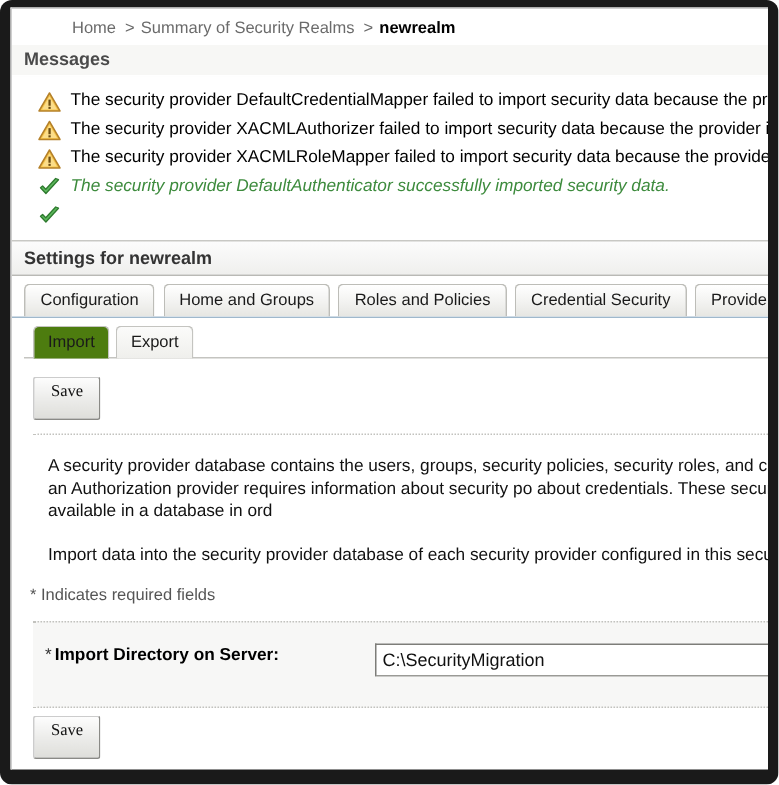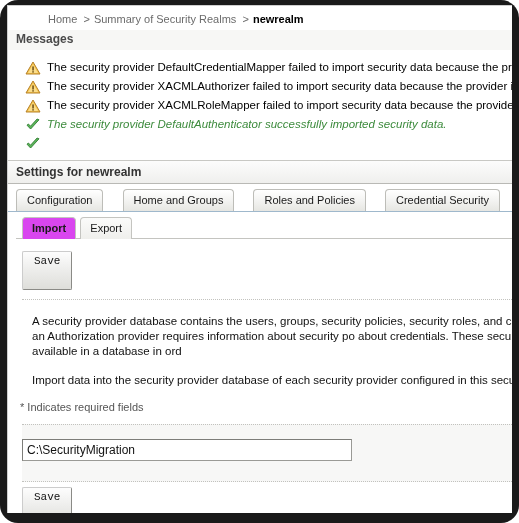--- a/index.html
+++ b/index.html
@@ -15,21 +15,21 @@
     -webkit-font-smoothing: none;
   }
 
   
   #screenshot {
     position: relative;
     width: 519px;
     height: 523px;
     box-sizing: border-box;
     background: #1a1a1a;
-    border-radius: 18px;
+    border-radius: 8px;
     overflow: hidden;
   }
   .frame-inner {
     position: absolute;
     left: 7px;
     top: 5px;
     width: 505px;
     height: 508px;
     background: #ffffff;
     overflow: hidden;
@@ -120,21 +120,21 @@
   .tabstrip::after {
     content: "";
     position: absolute;
     left: 0; right: 0; bottom: 0;
     height: 1px;
     background: #9fb8cc;
   }
   .tab {
     display: inline-block;
     position: relative;
-    margin-right: 16px;
+    margin-right: 2px;
     padding: 4px 10px 4px 10px;
     font-size: 11px;
     color: #1a1a1a;
     background: linear-gradient(to bottom, #ffffff 0%, #f2f2f0 55%, #e6e6e2 100%);
     border: 1px solid #bdbdb8;
     border-bottom: none;
     border-radius: 4px 4px 0 0;
     line-height: 13px;
     vertical-align: bottom;
     z-index: 1;
@@ -163,35 +163,35 @@
     color: #1a1a1a;
     background: linear-gradient(to bottom, #fbfbfa 0%, #efefec 100%);
     border: 1px solid #c4c4c0;
     border-bottom: none;
     border-radius: 4px 4px 0 0;
     line-height: 13px;
     vertical-align: bottom;
     z-index: 1;
   }
   .subtab.active {
-    font-weight: bold;
-    background: #d946ef;
+    font-weight: normal;
+    background: #4d7c0f;
     z-index: 3;
   }
 
   
   .panel {
     background: #ffffff;
     padding: 9px 0 0 0;
   }
   .btn {
-    font-family: Liberation Mono, monospace;
+    font-family: Liberation Serif, serif;
     font-size: 11px;
     color: #111111;
-    padding: 2px 11px 21px 11px;
+    padding: 2px 11px 11px 11px;
     background: linear-gradient(to bottom, #fdfdfd 0%, #ececea 52%, #dededa 100%);
     border: 1px solid #8a8a86;
     border-top-color: #cccccc;
     border-left-color: #cccccc;
     border-radius: 2px;
     cursor: pointer;
     line-height: 14px;
   }
   .btn-row-top { padding: 3px 0 0 14px; }
   .btn-row-bottom { padding: 5px 0 0 14px; }
@@ -356,20 +356,23 @@
         <div class="rule-dotted"></div>
 
         <div class="prose">
           <p>A security provider database contains the users, groups, security policies, security roles, and creden information about users and groups; an Authorization provider requires information about security po about credentials. These security providers need this information to be available in a database in ord</p>
           <p>Import data into the security provider database of each security provider configured in this security</p>
         </div>
 
         <div class="required-note">* Indicates required fields</div>
 
         <div class="field-block">
+          <label class="field-label">
+            <span class="star">*</span><span>Import Directory on Server:</span>
+          </label>
           <input class="field-input" type="text" value="C:\SecurityMigration" style="">
         </div>
 
         <div class="btn-row-bottom">
           <button class="btn" type="button">Save</button>
         </div>
 
       </div>
 
     </div>

